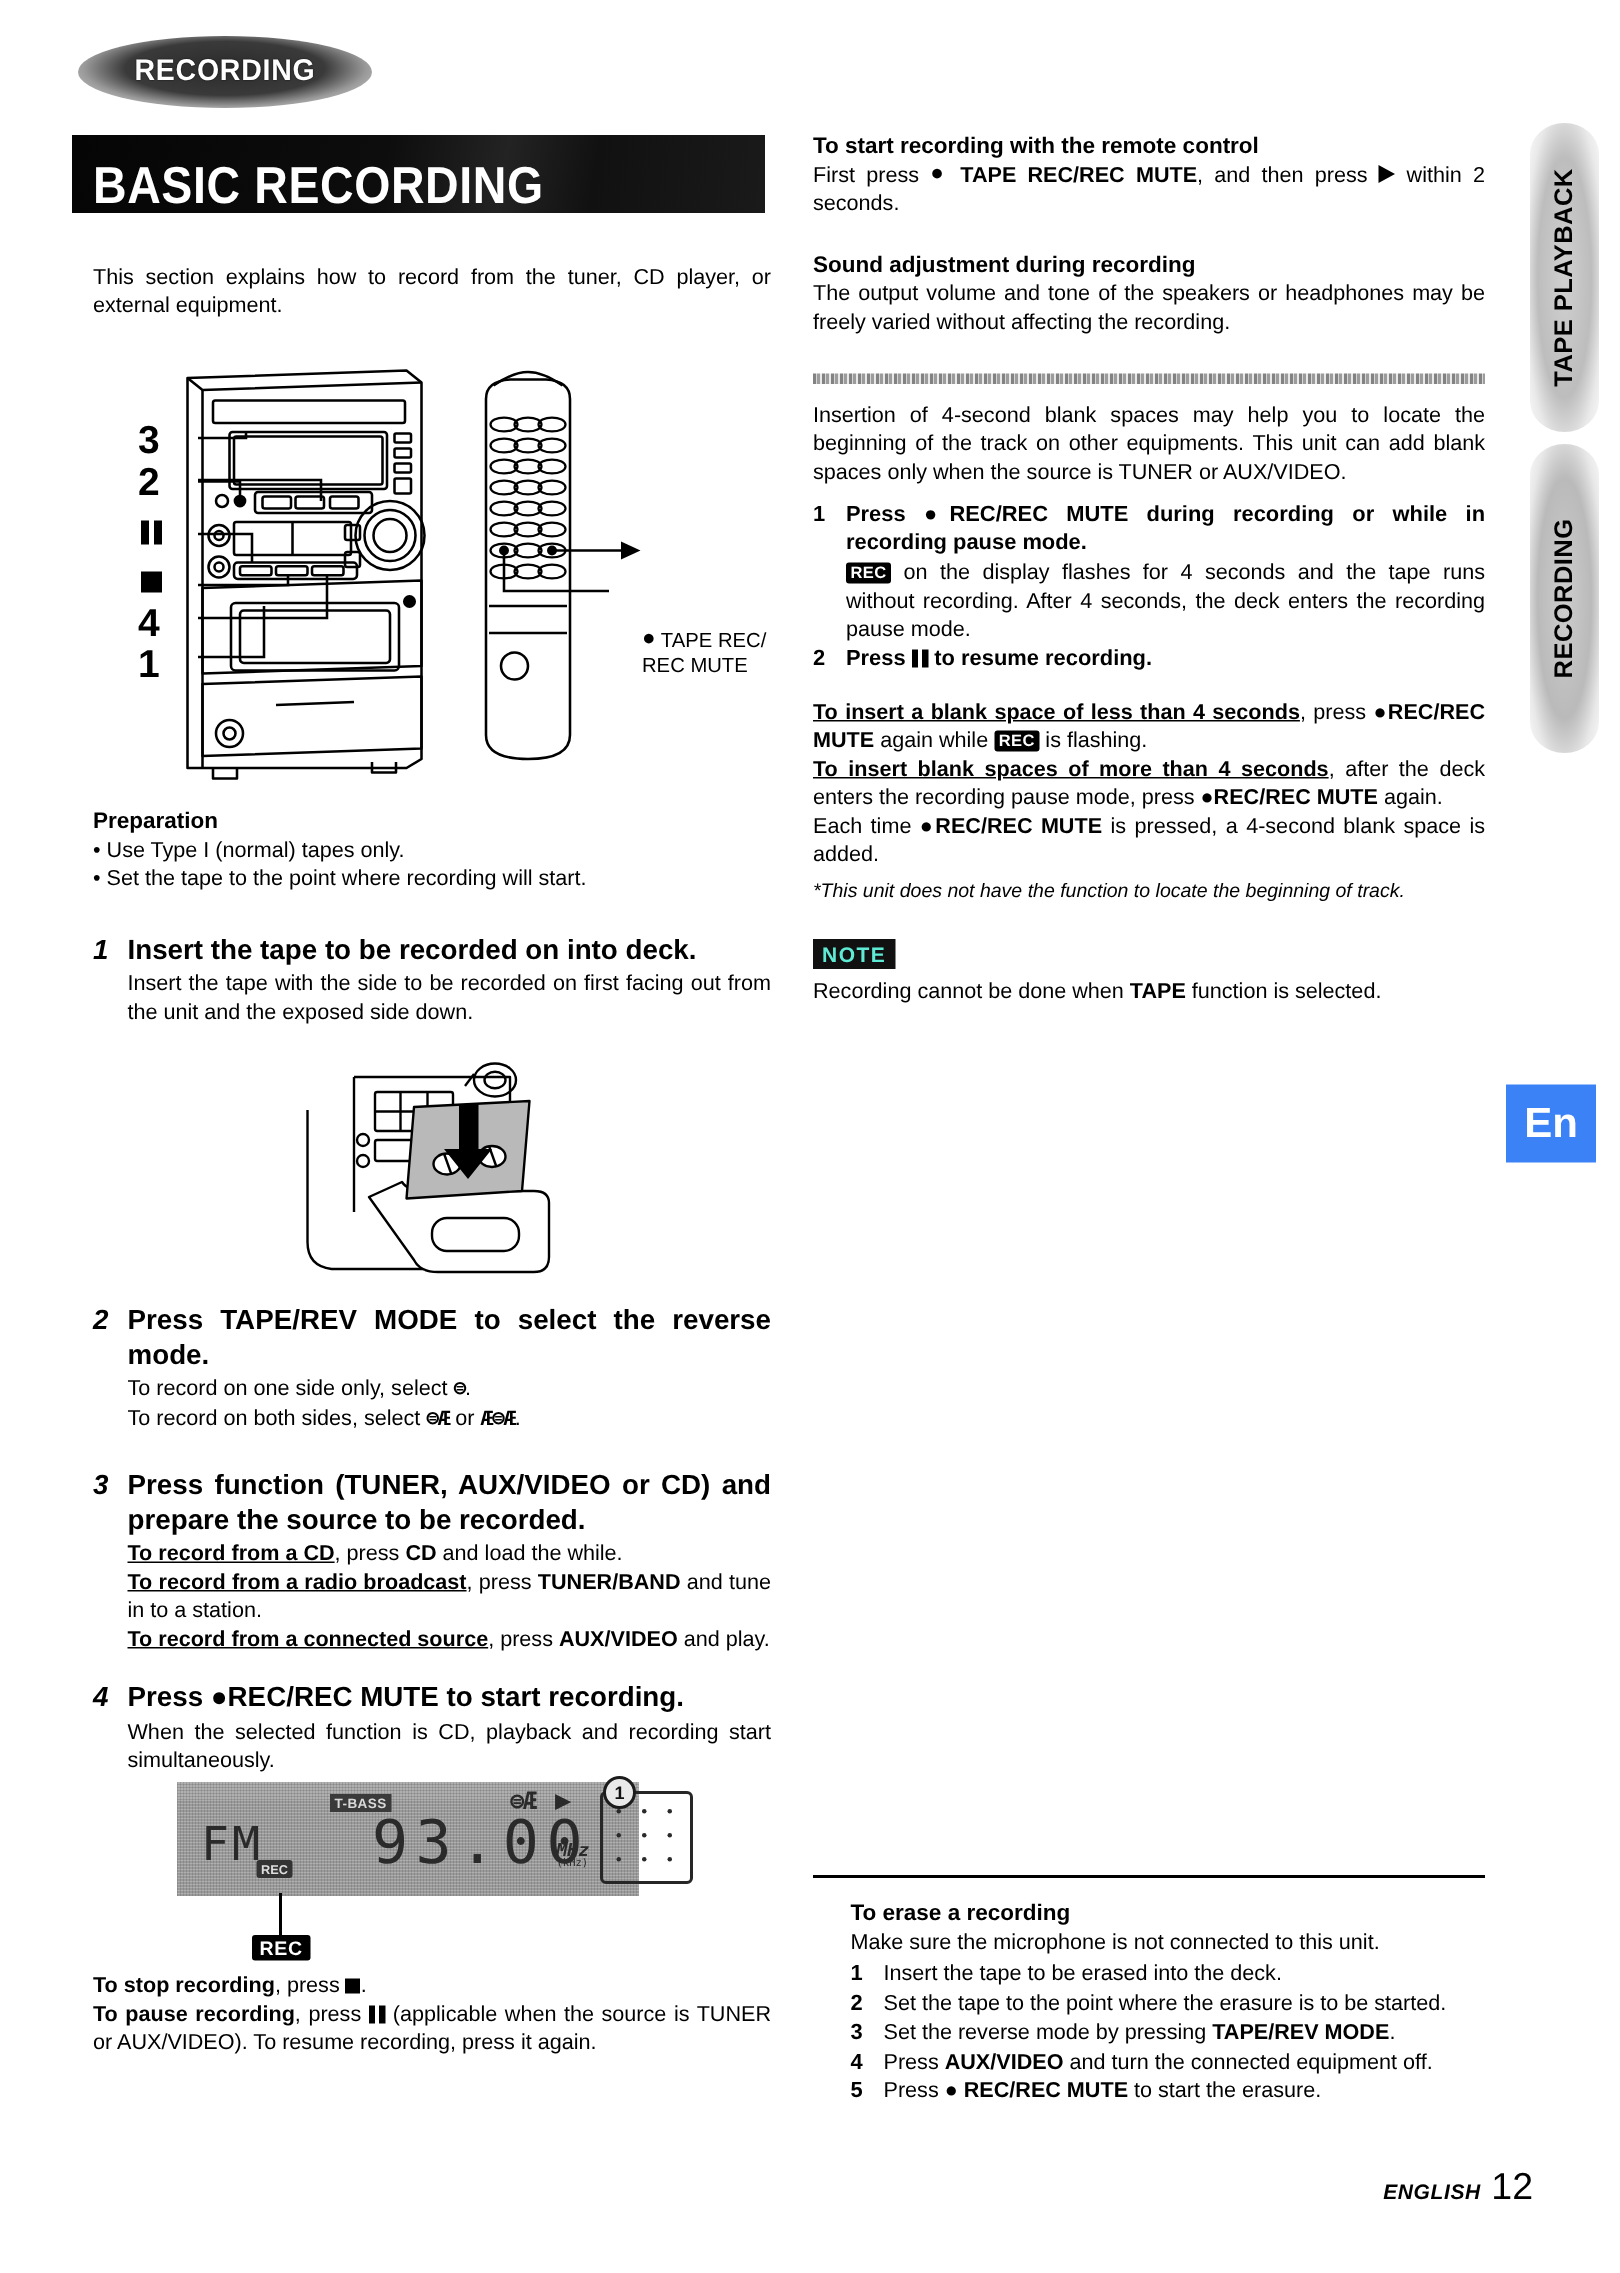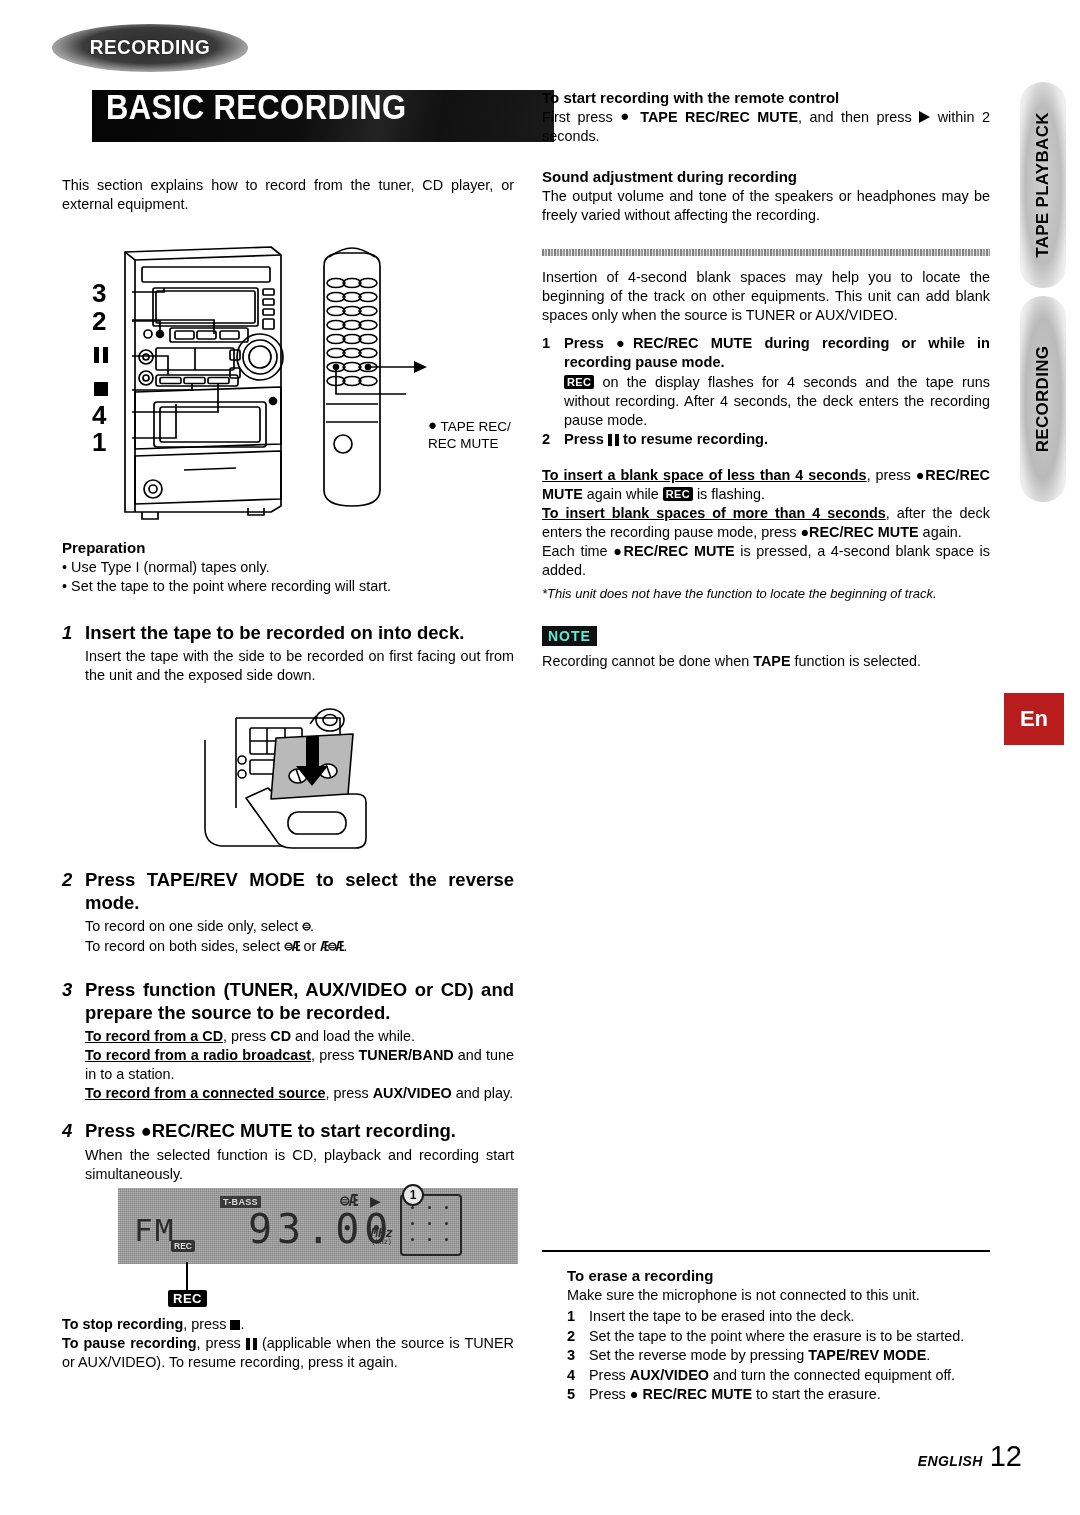--- a/index.html
+++ b/index.html
@@ -23,21 +23,21 @@
   }
   .rec-oval span {
     font-weight:bold; font-size:19px; color:#fff; letter-spacing:.5px;
     -webkit-text-stroke:0px;
     text-shadow:0 0 1px #000;
     transform:scaleY(1.05);
   }
   .banner {
     position:absolute; left:48px; top:90px; width:462px; height:52px;
     background:linear-gradient(100deg,#050505 0%,#0d0d0d 45%,#232323 62%,#111 75%,#1a1a1a 100%);
-    display:flex; align-items:flex-start;margin-left:44px;
+    display:flex; align-items:flex-end;
   }
   .banner span {
     color:#fff; font-weight:bold; font-size:31px; letter-spacing:.4px;
     margin-left:14px; transform:scaleY(1.12); transform-origin:left center;
   }
 
   
   .colL { position:absolute; left:62px; top:176px; width:452px; }
   .colR { position:absolute; left:542px; top:88px; width:448px; }
 
@@ -96,43 +96,43 @@
   }
   .tab .lbl {
     transform:rotate(-90deg); white-space:nowrap;
     font-weight:bold; font-size:17px; color:#000; letter-spacing:.3px;
   }
   #tab-tapeplayback { top:82px; height:206px;
     background:radial-gradient(ellipse at 50% 50%, #d0d0d0 0%, #bdbdbd 55%, #e9e9e9 80%, #fafafa 100%); }
   #tab-recording { top:296px; height:206px;
     background:radial-gradient(ellipse at 50% 50%, #cdcdcd 0%, #bababa 55%, #e8e8e8 80%, #fafafa 100%); }
   .en-badge {
-    position:absolute; right:16px; top:693px; width:60px; height:52px;
-    background:#b91c1c; color:#fff; font-weight:bold; font-size:22px;
+    position:absolute; right:16px; top:723px; width:60px; height:52px;
+    background:#3b82f6; color:#fff; font-weight:bold; font-size:28px;
     display:flex; align-items:center; justify-content:center;
   }
 
   
   .footer { position:absolute; right:58px; bottom:42px; display:flex; align-items:baseline; gap:7px; }
   .footer .eng { font-style:italic; font-weight:bold; font-size:14px; letter-spacing:.4px; }
-  .footer .pg { font-size:29px; }
+  .footer .pg { font-size:25px; }
 
   .divider { position:absolute; left:542px; top:1250px; width:448px; height:2px; background:#000; }
 
   
   .fig-unit { position:absolute; left:96px; top:244px; width:420px; height:288px; }
   .callnum { position:absolute; font-weight:bold; font-size:26px; }
   .callsym { position:absolute; }
   .rlabel { position:absolute; font-size:13.5px; line-height:1.25; font-weight:normal;margin-top:36px; }
 
   
   .fig-cass { position:absolute; left:188px; top:698px; width:256px; height:162px; }
 
   
-  .lcd-wrap { position:absolute; left:118px; top:1188px; width:400px; height:76px; }
+  .lcd-wrap { position:absolute; left:118px; top:1188px; width:308px; height:76px; }
   .lcd {
     position:absolute; inset:0;
     background:
       repeating-linear-gradient(0deg, rgba(0,0,0,.10) 0 1px, rgba(255,255,255,.06) 1px 2px),
       repeating-linear-gradient(90deg, rgba(0,0,0,.09) 0 1px, rgba(255,255,255,.05) 1px 2px),
       #a6a6a6;
   }
   .seg { position:absolute; font-family:"DejaVu Sans Mono", monospace; color:#2a2a2a; }
   .tbass {
     position:absolute; background:#3a3a3a; color:#d8d8d8; font-weight:bold;

